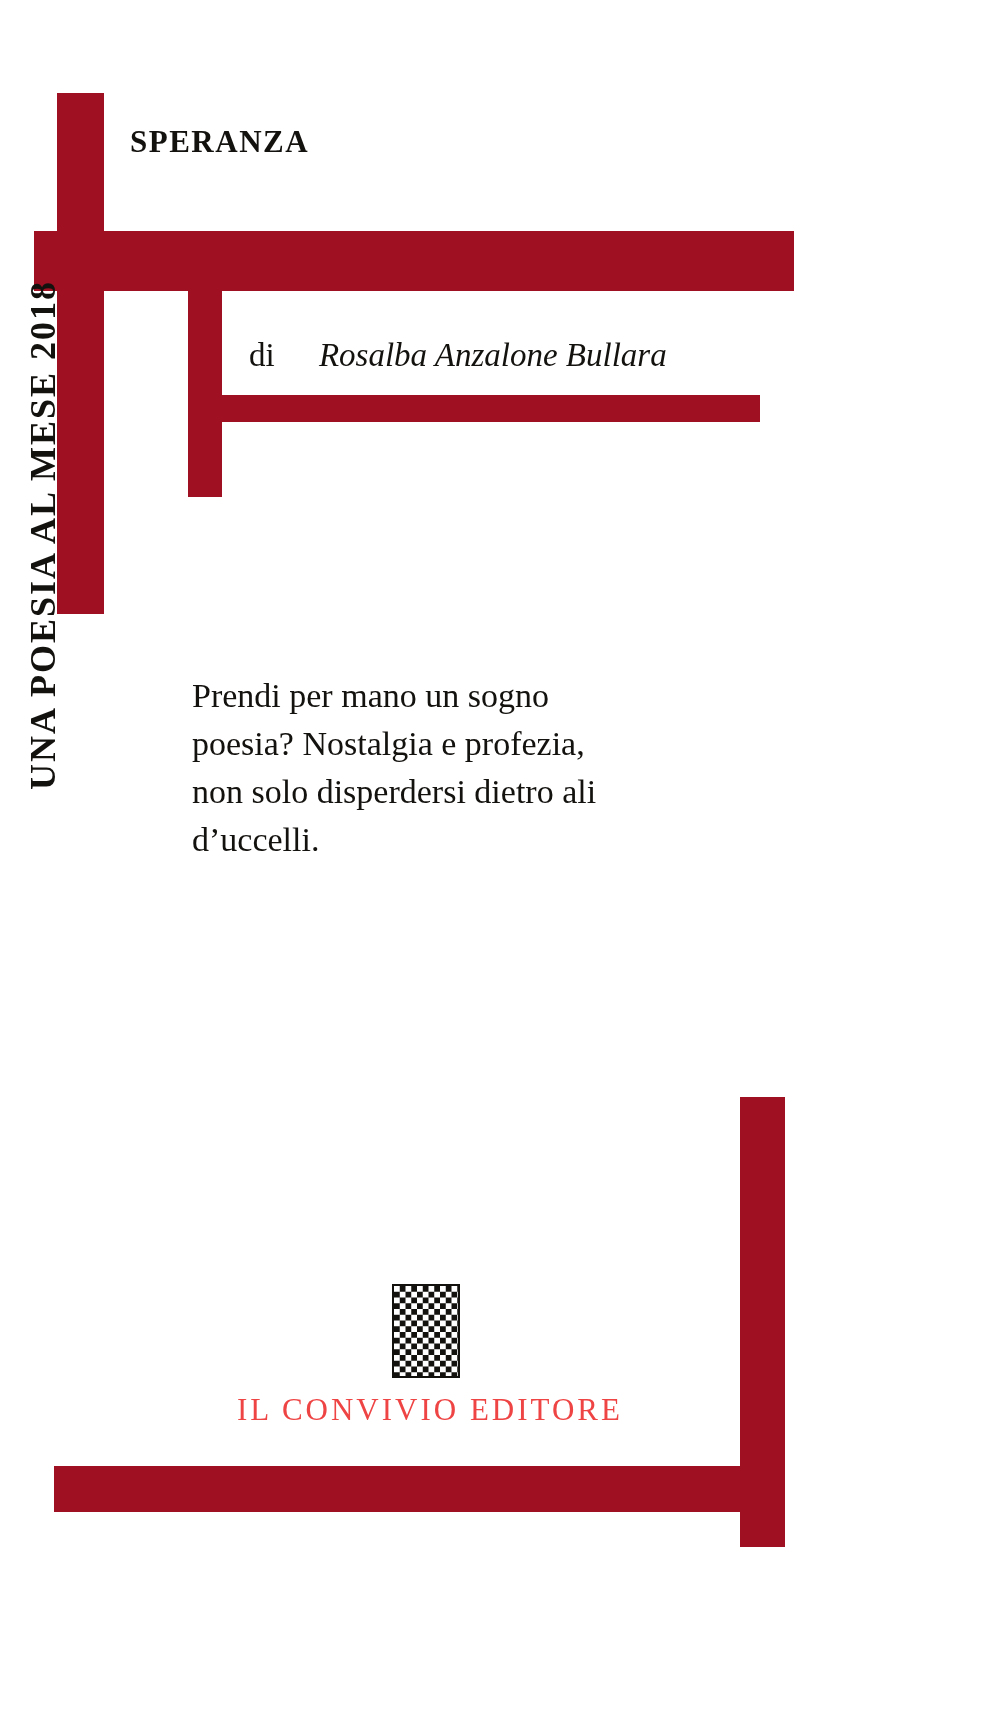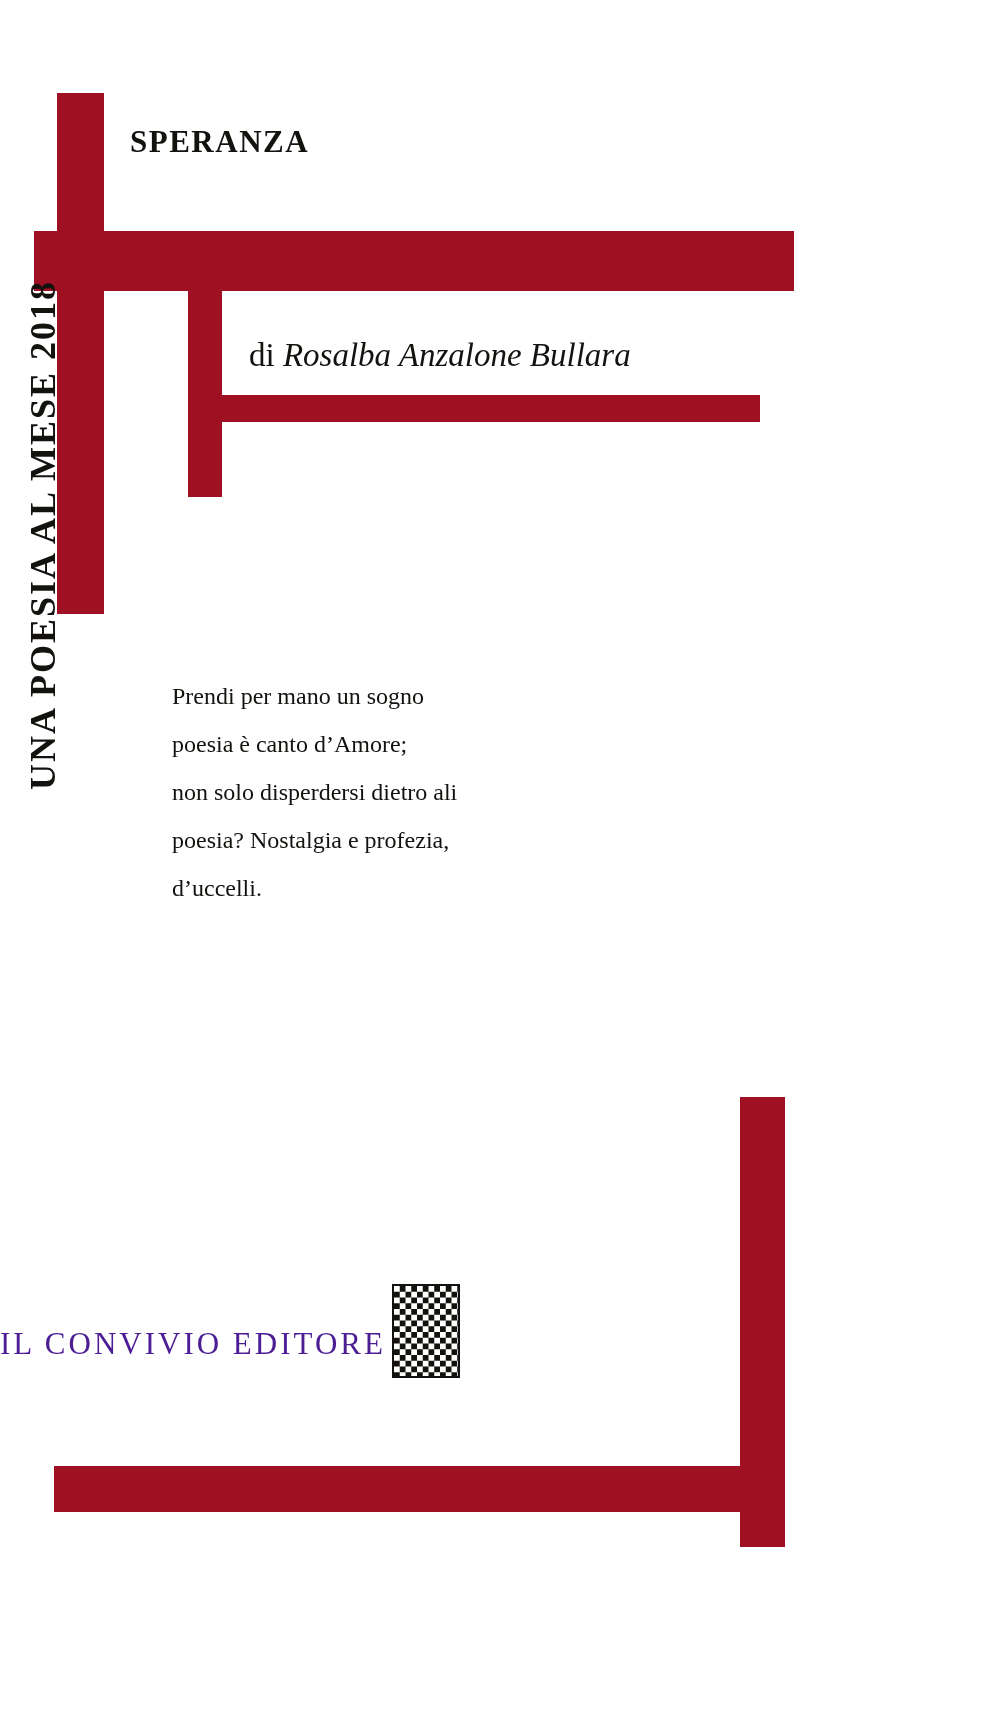--- a/index.html
+++ b/index.html
@@ -48,66 +48,68 @@
   .author {
     position: absolute;
     left: 249px;
     top: 337px;
     font-size: 33px;
     color: #14120f;
     white-space: nowrap;
   }
   .author .name {
     font-style: italic;
+    margin-left: 36px;
   }
 
   .spine {
     position: absolute;
     left: 22px;
     top: 690px;
     width: 700px;
     transform: rotate(-90deg);
     transform-origin: 50px 50px;
     font-weight: bold;
     font-size: 36px;
     letter-spacing: 2px;
     color: #14120f;
     white-space: nowrap;
   }
 
   .poem {
     position: absolute;
-    left: 172px;
+    left: 192px;
     top: 672px;
     width: 620px;
-    font-size: 24px;
+    font-size: 34px;
     line-height: 48px;
     color: #14120f;
   }
   .poem .it { font-style: italic; }
 
   .logo {
     position: absolute;
     left: 392px;
     top: 1284px;
     width: 68px;
     height: 94px;
     border: 2px solid #14120f;
     background:
       repeating-conic-gradient(#14120f 0% 25%, #ffffff 0% 50%) 0 0 / 11.5px 11.5px;
     box-sizing: border-box;
   }
   .publisher {
     position: absolute;
     left: 0;
-    top: 1326px;
+    top: 1392px;
     width: 860px;
+    text-align: center;
     font-size: 31px;
     letter-spacing: 3px;
-    color: #4c1d95;
+    color: #ef4444;
   }
 </style>
 </head>
 <body>
 
 <div id="page">
 
   <div class="bar bar-v-left"></div>
   <div class="bar bar-h-top"></div>
   <div class="bar bar-v-mid"></div>
@@ -118,23 +120,22 @@
   <div class="title">SPERANZA</div>
 
   <div class="author">
     <span>di </span><span class="name">Rosalba Anzalone Bullara</span>
   </div>
 
   <div class="spine">UNA POESIA AL MESE 2018</div>
 
   <div class="poem">
     <div>Prendi per mano un sogno</div>
-    <div>poesia è canto d’Amore;</div>
+    <div>poesia? Nostalgia e profezia,</div>
     <div>non solo disperdersi dietro ali</div>
-    <div>poesia? Nostalgia e profezia,</div>
     <div>d’uccelli.</div>
   </div>
 
   <div class="logo"></div>
 
   <div class="publisher">IL CONVIVIO EDITORE</div>
 
 </div>
 
 </body></html>

